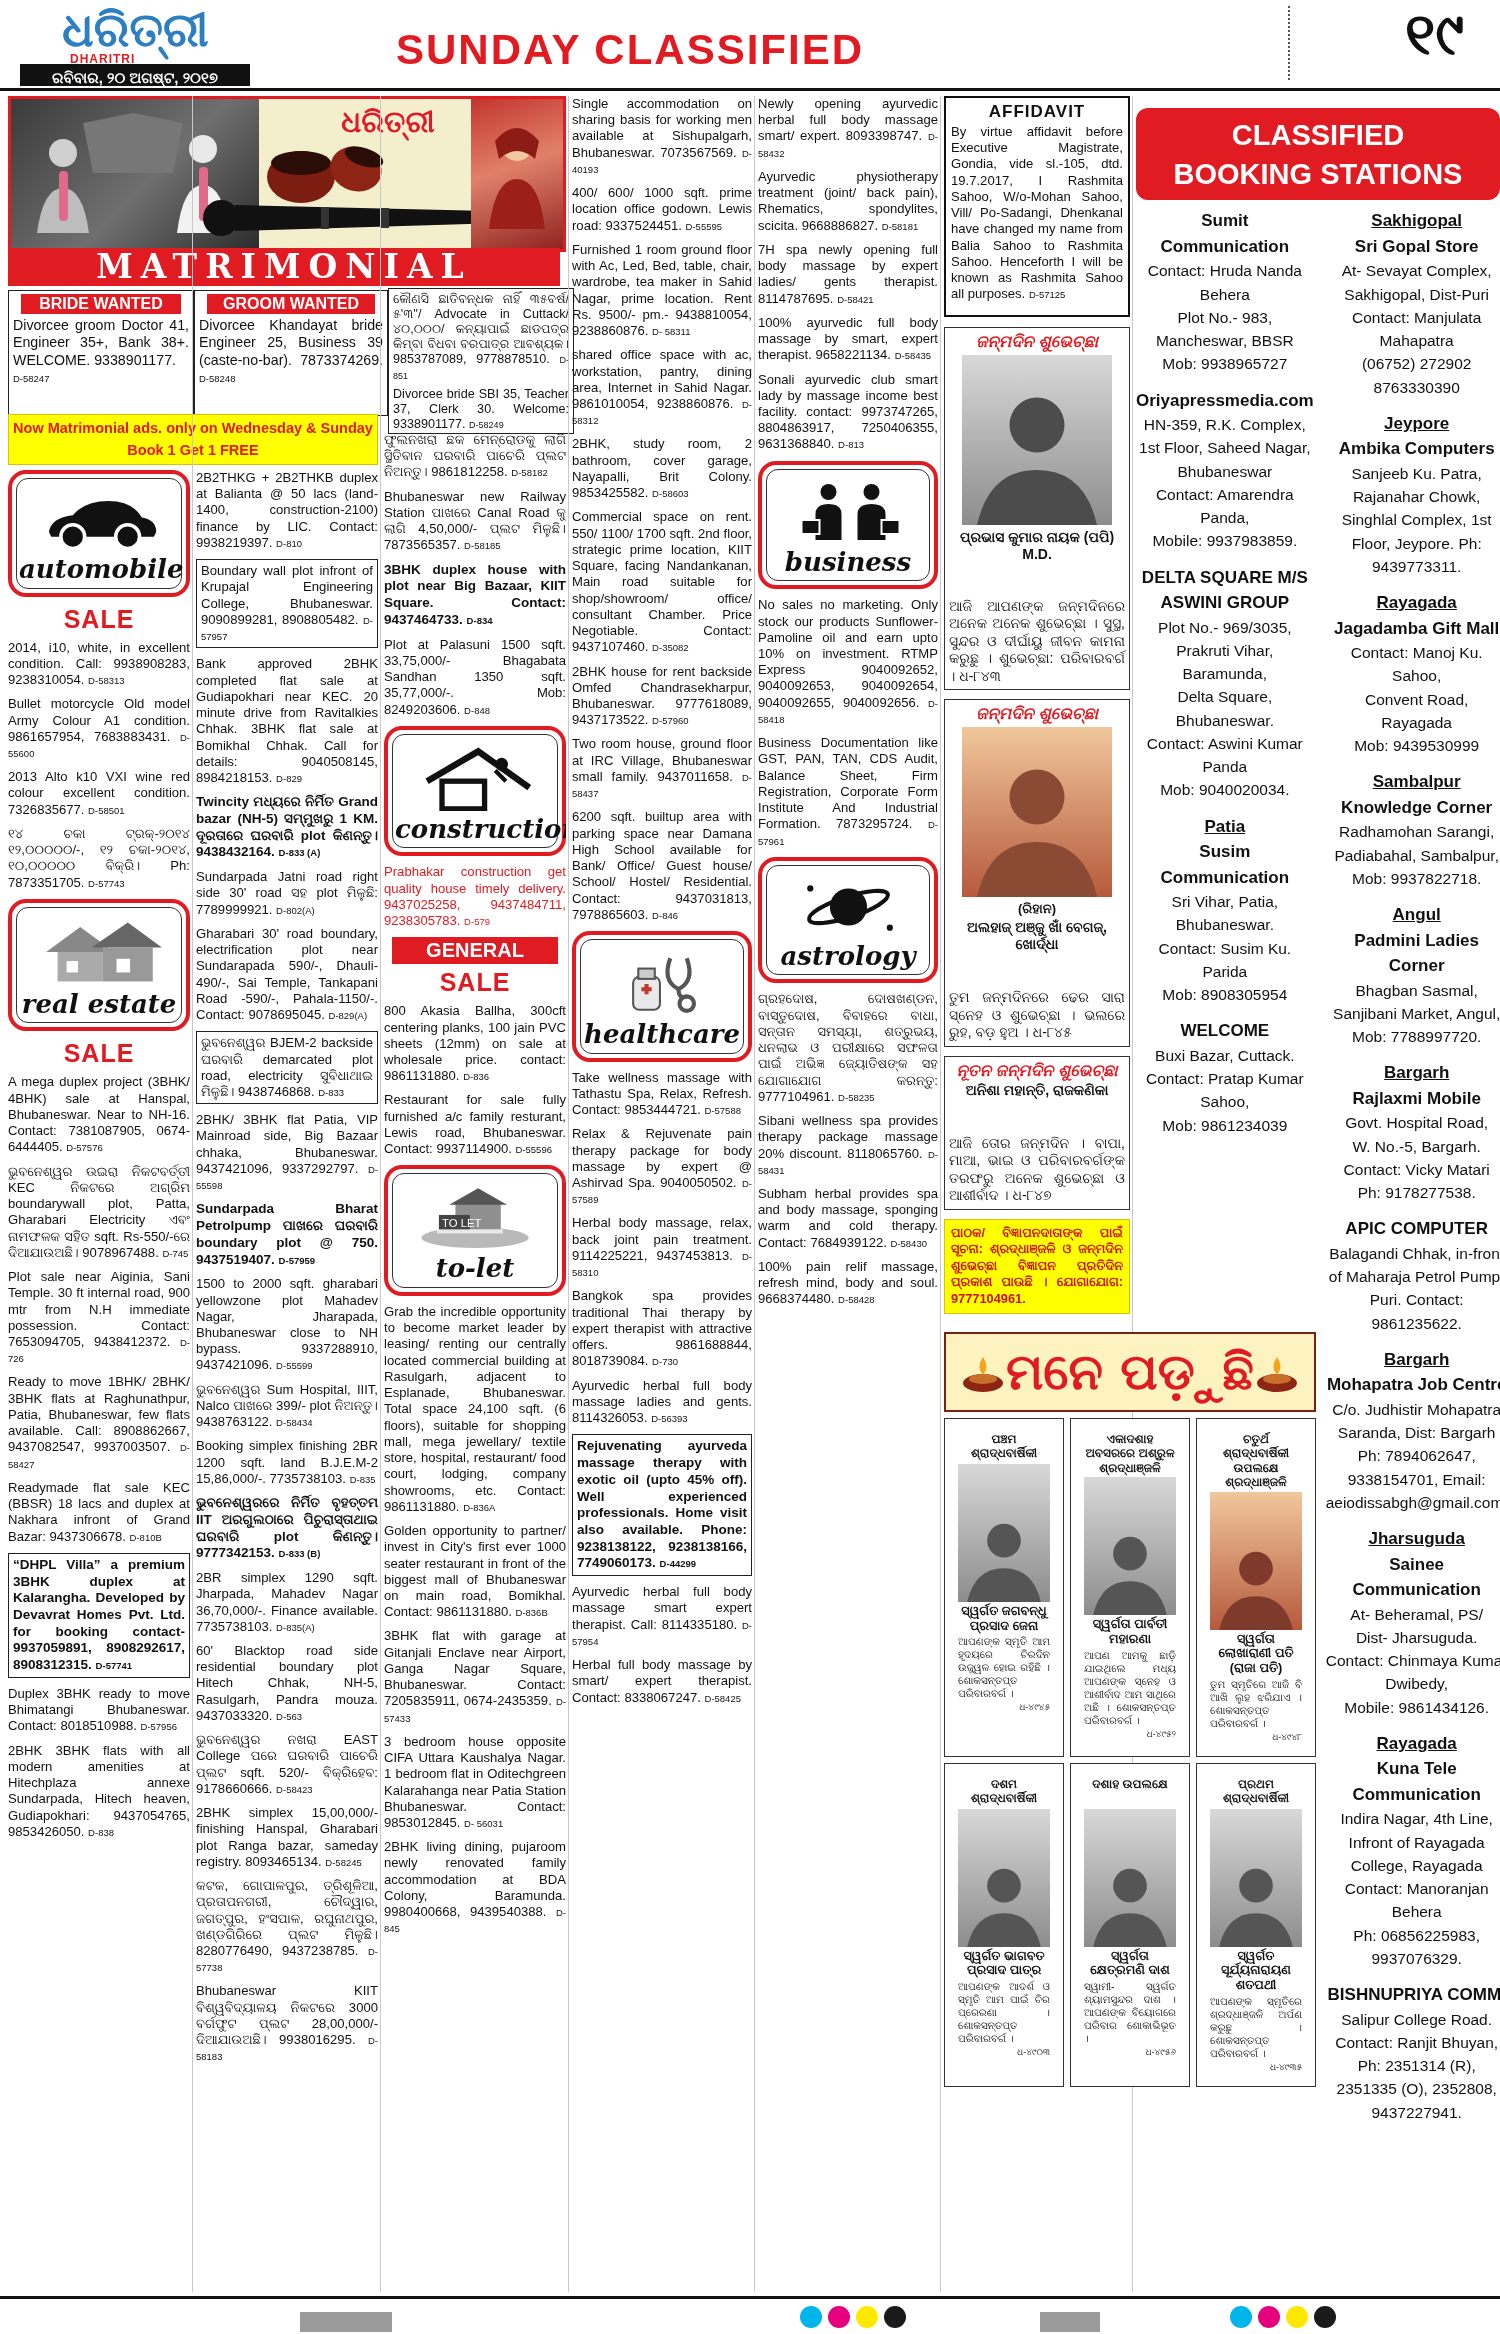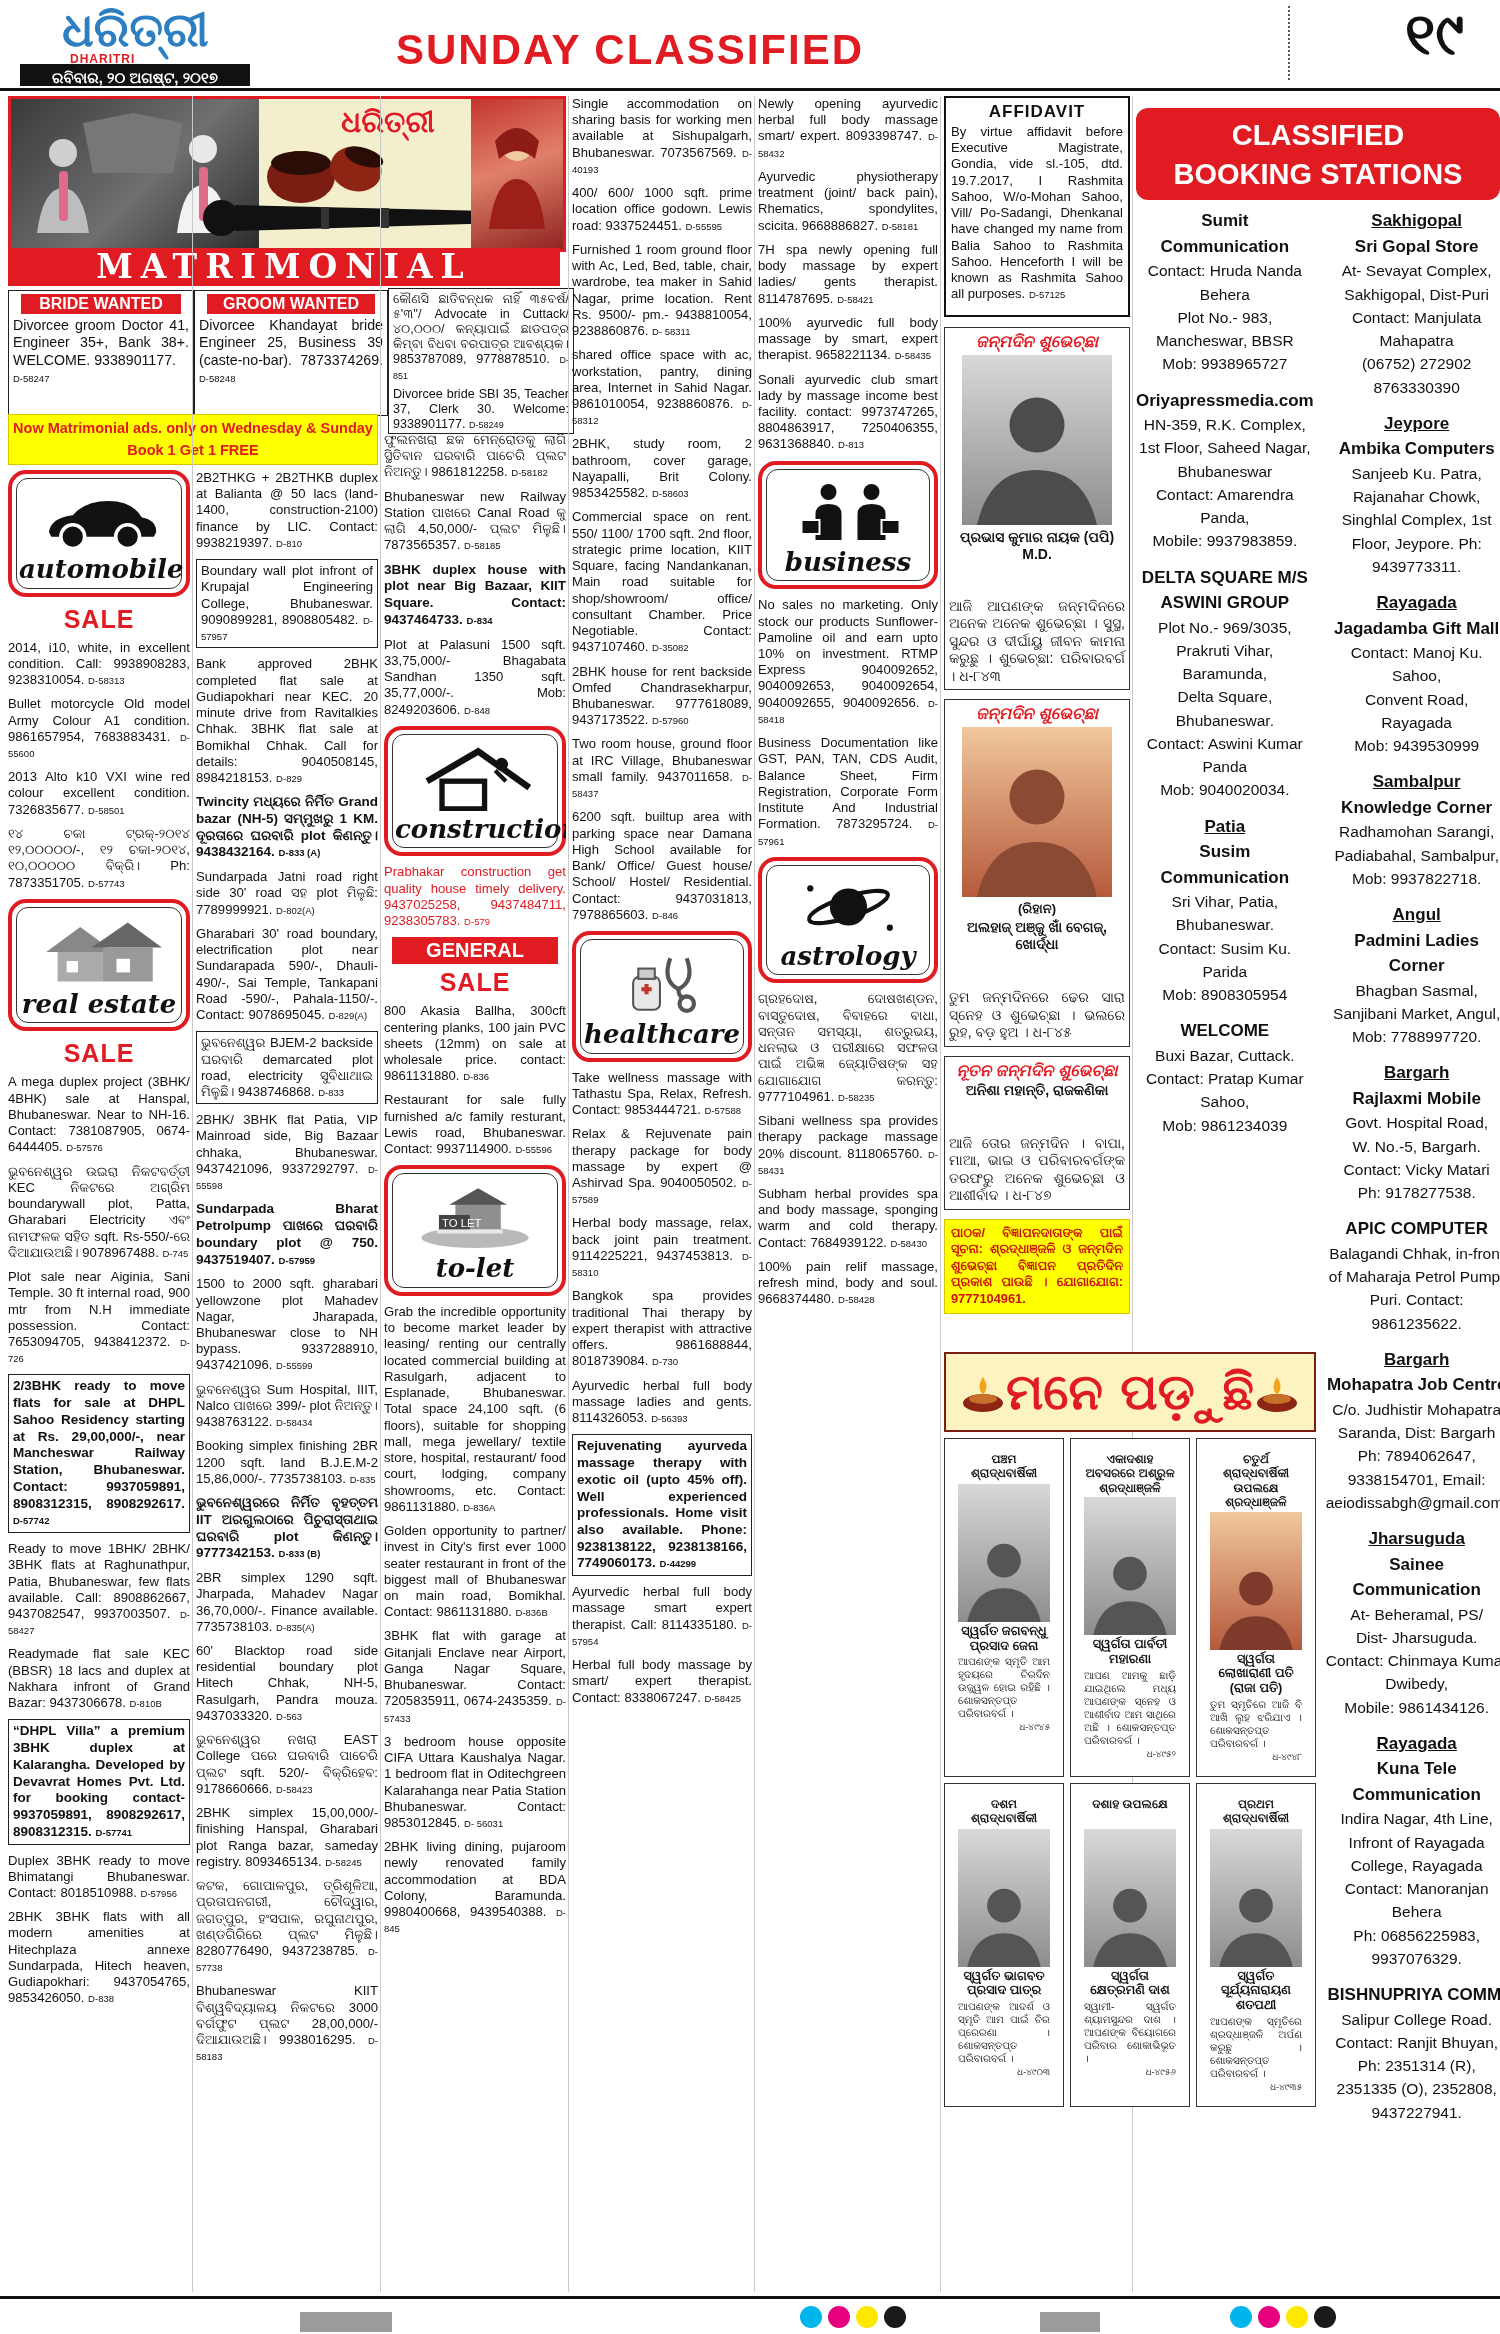--- a/index.html
+++ b/index.html
@@ -75,21 +75,21 @@
           padding:8px 0 6px;border-radius:12px;}
   .bkcols{display:flex;gap:12px;margin-top:8px;}
   .bkcol{flex:1;}
   .bkentry{text-align:center;font-size:15.5px;line-height:1.5;margin-bottom:12px;}
   .bkplace{font-weight:bold;font-size:17px;text-decoration:underline;}
   .bkstore{font-weight:bold;font-size:17px;}
   
   .mane{position:absolute;left:944px;top:1332px;width:372px;height:960px;overflow:hidden;}
   .manehead{background:#fdf3c0;border:2px solid #7a1f12;height:76px;display:flex;align-items:center;
             justify-content:center;gap:0;color:#e11b22;font-weight:bold;font-size:50px;
-            font-family:"DejaVu Sans",sans-serif;margin-top:20px;}
+            font-family:"DejaVu Sans",sans-serif;}
   .obgrid{display:grid;grid-template-columns:repeat(3,1fr);gap:6px;margin-top:6px;}
   .obcell{border:1.5px solid #333;padding:13px;text-align:center;background:#fff;}
   .obhead{font-weight:bold;font-size:12px;line-height:1.2;min-height:30px;}
   .obphoto{height:138px;margin:2px 0;}
   .obname{font-weight:bold;font-size:12.8px;line-height:1.15;margin:2px 0;}
   .obtext{font-size:10.4px;text-align:justify;line-height:1.25;}
   .obid{font-size:9px;text-align:right;margin-top:2px;}
   
   .vrule{position:absolute;top:96px;width:1px;background:#c9c9c9;height:2196px;}
   .botrule{position:absolute;left:0;top:2296px;width:1500px;height:3px;background:#111;}
@@ -202,21 +202,20 @@
                 <rect x="70" y="36" width="12" height="12" fill="#fff"></rect>
                 <rect x="26" y="38" width="10" height="10" fill="#fff"></rect>
               </svg></div>
             <div class="seclabel">real estate</div>
           </div>
         </div>
         <div class="h1red">SALE</div>
         <div class="ad"><span class="t">A mega duplex project (3BHK/ 4BHK) sale at Hanspal, Bhubaneswar. Near to NH-16. Contact: 7381087905, 0674-6444405.</span> <span class="id">D-57576</span></div>
         <div class="ad"><span class="t">ଭୁବନେଶ୍ୱର ଉଇରା ନିକଟବର୍ତ୍ତୀ KEC ନିକଟରେ ଅଗ୍ରିମ boundarywall plot, Patta, Gharabari Electricity ଏବଂ ନାମଫଳକ ସହିତ sqft. Rs-550/-ରେ ଦିଆଯାଉଅଛି। 9078967488.</span> <span class="id">D-745</span></div>
         <div class="ad"><span class="t">Plot sale near Aiginia, Sani Temple. 30 ft internal road, 900 mtr from N.H immediate possession. Contact: 7653094705, 9438412372.</span> <span class="id">D- 726</span></div>
-        <div class="ad b box"><span class="t">2/3BHK ready to move flats for sale at DHPL Sahoo Residency starting at Rs. 29,00,000/-, near Mancheswar Railway Station, Bhubaneswar. Contact: 9937059891, 8908312315, 8908292617.</span> <span class="id">D-57742</span></div>
         <div class="ad"><span class="t">Ready to move 1BHK/ 2BHK/ 3BHK flats at Raghunathpur, Patia, Bhubaneswar, few flats available. Call: 8908862667, 9437082547, 9937003507.</span> <span class="id">D-58427</span></div>
         <div class="ad"><span class="t">Readymade flat sale KEC (BBSR) 18 lacs and duplex at Nakhara infront of Grand Bazar: 9437306678.</span> <span class="id">D-810B</span></div>
         <div class="ad b box"><span class="t">“DHPL Villa” a premium 3BHK duplex at Kalarangha. Developed by Devavrat Homes Pvt. Ltd. for booking contact- 9937059891, 8908292617, 8908312315.</span> <span class="id">D-57741</span></div>
         <div class="ad"><span class="t">Duplex 3BHK ready to move Bhimatangi Bhubaneswar. Contact: 8018510988.</span> <span class="id">D-57956</span></div>
         <div class="ad"><span class="t">2BHK 3BHK flats with all modern amenities at Hitechplaza annexe Sundarpada, Hitech heaven, Gudiapokhari: 9437054765, 9853426050.</span> <span class="id">D-838</span></div>
       </div>
       <div class="col" style="left: 196px; top: 470px; width: 182px; height: 1822px;">
         <div class="ad"><span class="t">2B2THKG + 2B2THKB duplex at Balianta @ 50 lacs (land-1400, construction-2100) finance by LIC. Contact: 9938219397.</span> <span class="id">D-810</span></div>
         <div class="ad box"><span class="t">Boundary wall plot infront of Krupajal Engineering College, Bhubaneswar. 9090899281, 8908805482.</span> <span class="id">D-57957</span></div>
         <div class="ad"><span class="t">Bank approved 2BHK completed flat sale at Gudiapokhari near KEC. 20 minute drive from Ravitalkies Chhak. 3BHK flat sale at Bomikhal Chhak. Call for details: 9040508145, 8984218153.</span> <span class="id">D-829</span></div>

